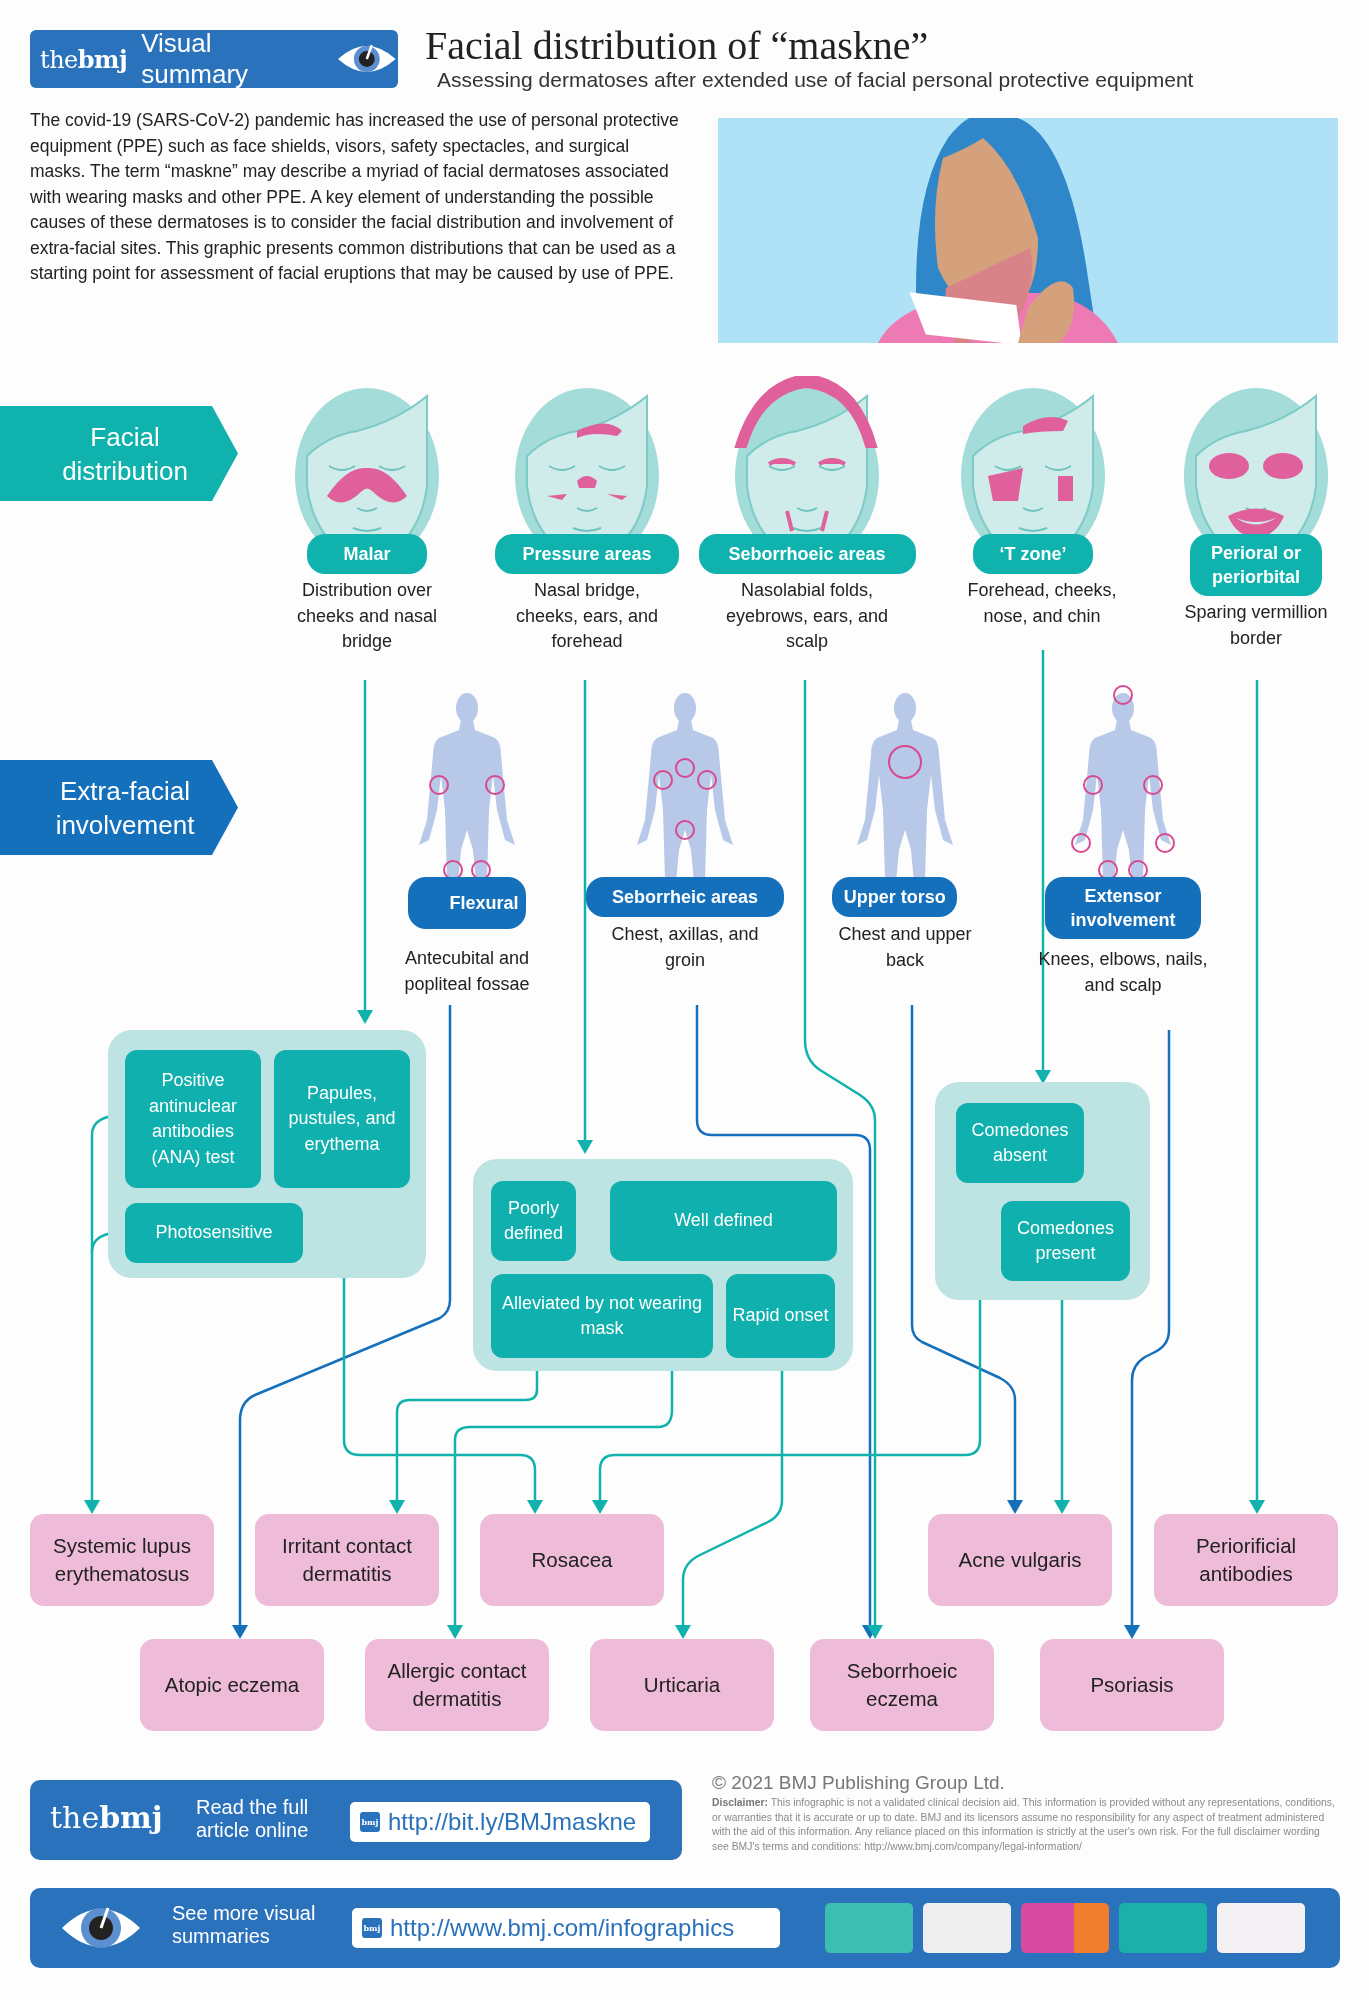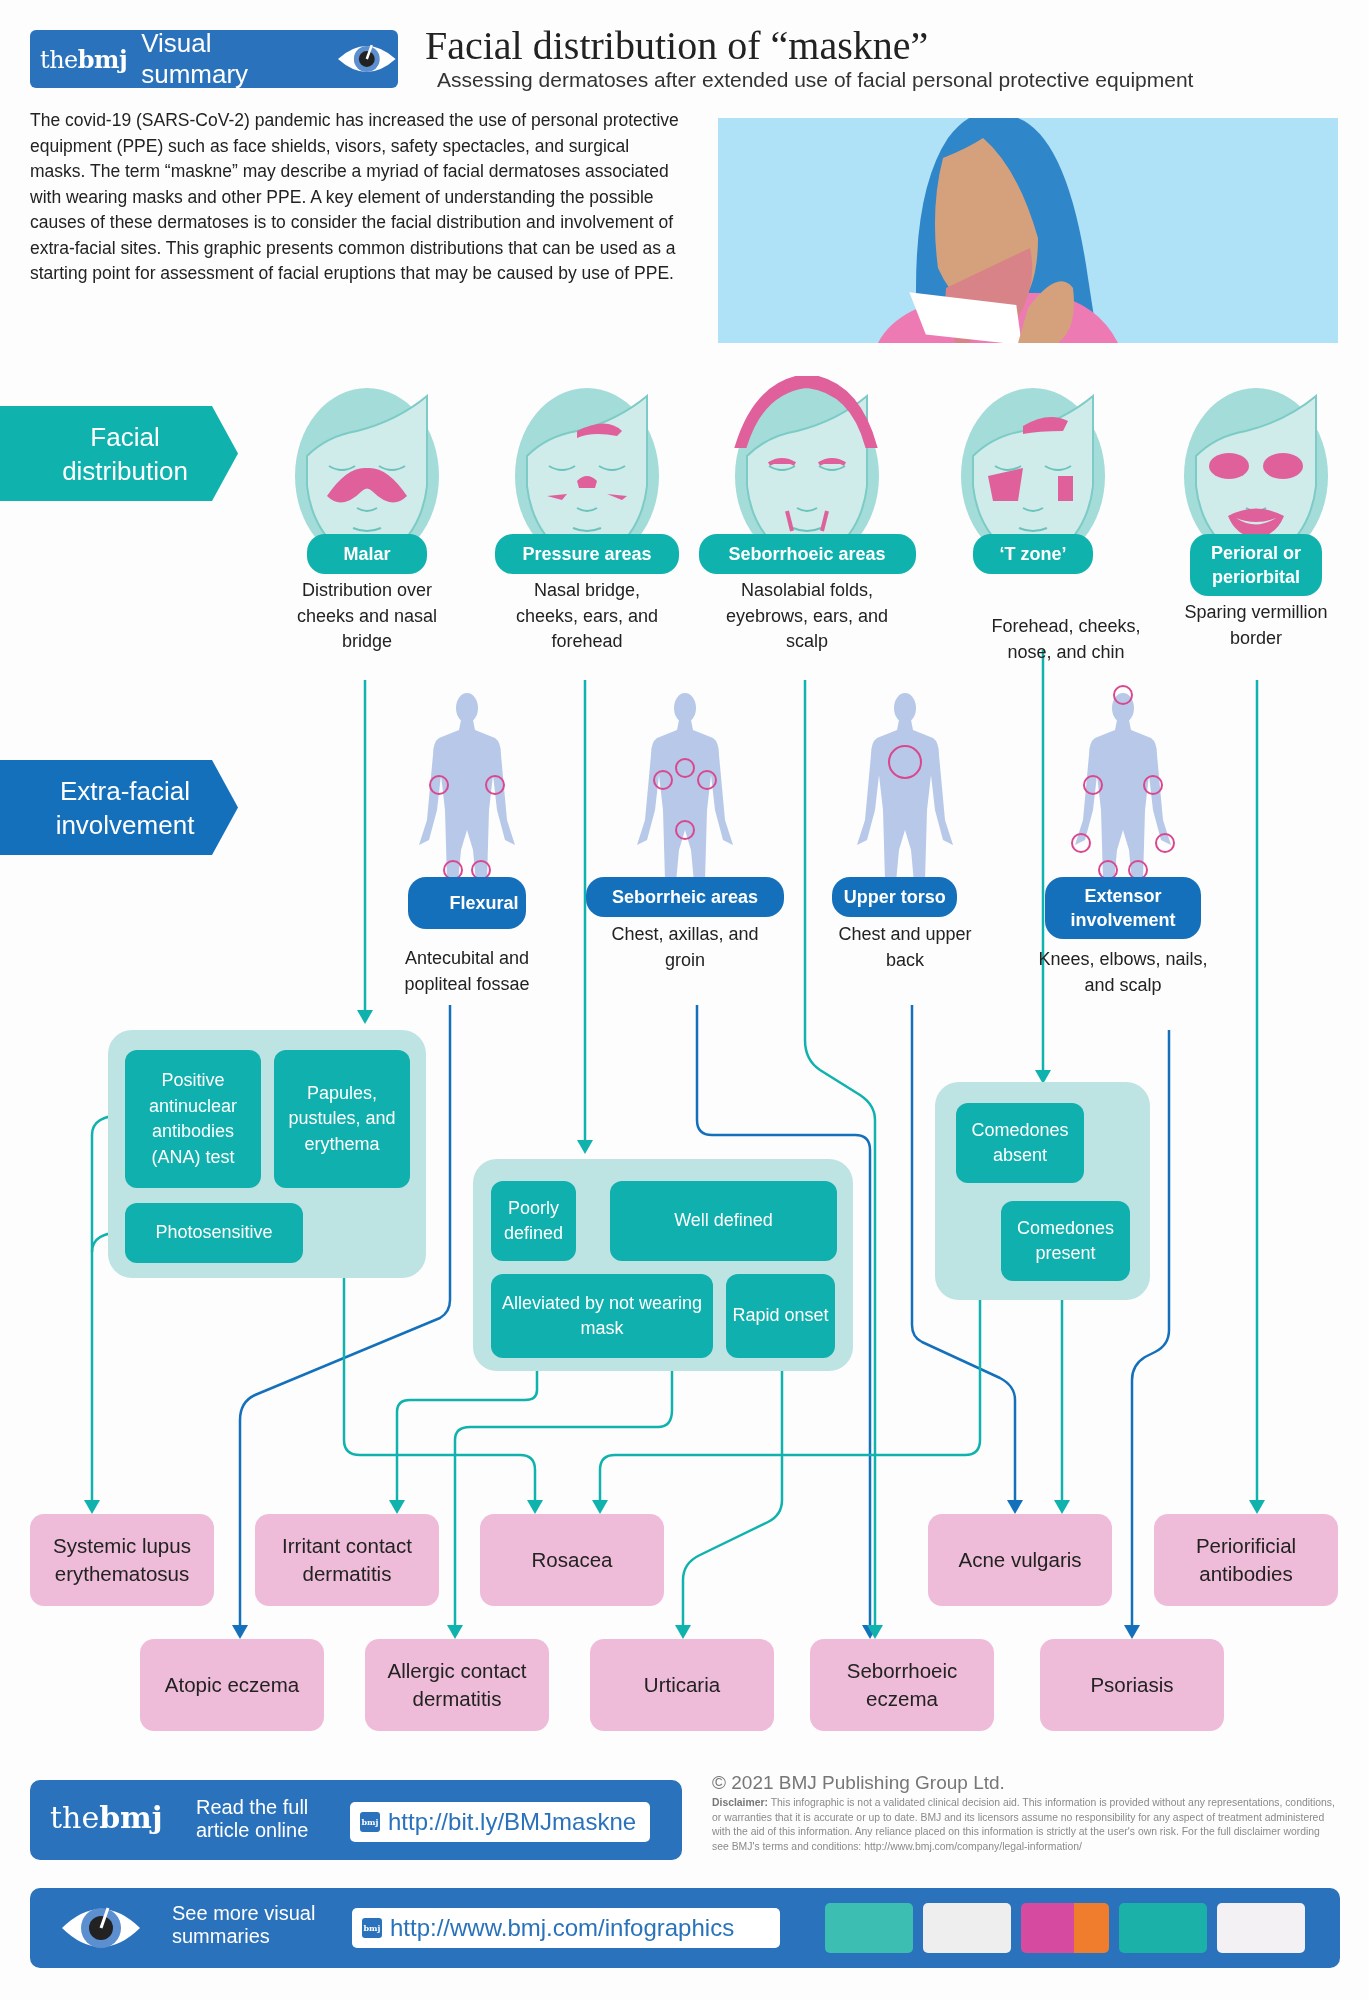--- a/index.html
+++ b/index.html
@@ -154,21 +154,21 @@
     </svg>
     <div class="abs pill teal" style="left: 698.5px; top: 534px; width: 217px; height: 40px;">Seborrhoeic areas</div>
     <div class="abs desc" style="left: 722px; top: 578px; width: 170px;">Nasolabial folds, eyebrows, ears, and scalp</div>
     <svg width="160" height="180" viewBox="-80 -100 160 180" class="abs" style="left: 953px; top: 376px;">
       <ellipse cx="0" cy="0" rx="72" ry="88" fill="#a3dcd8"></ellipse>
       <path d="M-60 -20 Q-40 -40 -10 -45 Q30 -55 60 -80 L60 10 Q55 55 20 80 L-20 80 Q-55 55 -60 10Z" fill="#cfecea" stroke="#7ccbc6" stroke-width="2"></path>
       <path d="M-38 -10 Q-25 -2 -12 -10 M12 -10 Q25 -2 38 -10 M-10 32 Q0 38 10 32 M-14 52 Q0 58 14 52" fill="none" stroke="#6cc3bd" stroke-width="2"></path>
       <path d="M-10 -50 Q15 -65 35 -55 L30 -45 Q5 -45 -10 -42Z M-45 0 L-10 -8 L-15 25 L-40 25Z M25 0 L40 0 L40 25 L25 25Z M-8 62 A10 8 0 1 0 12 62Z" fill="#e0609c"></path>
     </svg>
     <div class="abs pill teal" style="left: 973px; top: 534px; width: 120px; height: 40px;">‘T zone’</div>
-    <div class="abs desc" style="left: 981px; top: 578px; width: 170px; margin-top: 36px;">Forehead, cheeks, nose, and chin</div>
+    <div class="abs desc" style="left: 957px; top: 578px; width: 170px;">Forehead, cheeks, nose, and chin</div>
     <svg width="160" height="180" viewBox="-80 -100 160 180" class="abs" style="left: 1176px; top: 376px;">
       <ellipse cx="0" cy="0" rx="72" ry="88" fill="#a3dcd8"></ellipse>
       <path d="M-60 -20 Q-40 -40 -10 -45 Q30 -55 60 -80 L60 10 Q55 55 20 80 L-20 80 Q-55 55 -60 10Z" fill="#cfecea" stroke="#7ccbc6" stroke-width="2"></path>
       <path d="M-38 -10 Q-25 -2 -12 -10 M12 -10 Q25 -2 38 -10 M-10 32 Q0 38 10 32 M-14 52 Q0 58 14 52" fill="none" stroke="#6cc3bd" stroke-width="2"></path>
       <ellipse cx="-27" cy="-10" rx="20" ry="13" fill="#e0609c"></ellipse>
       <ellipse cx="27" cy="-10" rx="20" ry="13" fill="#e0609c"></ellipse>
       <path d="M-28 40 Q0 25 28 40 Q20 60 0 62 Q-20 60 -28 40Z M-20 42 Q0 55 20 42 Q0 50 -20 42Z" fill="#e0609c"></path>
     </svg>
     <div class="abs pill teal" style="left: 1190px; top: 534px; width: 132px; height: 62px;">Perioral or periorbital</div>
     <div class="abs desc" style="left: 1171px; top: 600px; width: 170px;">Sparing vermillion border</div>

